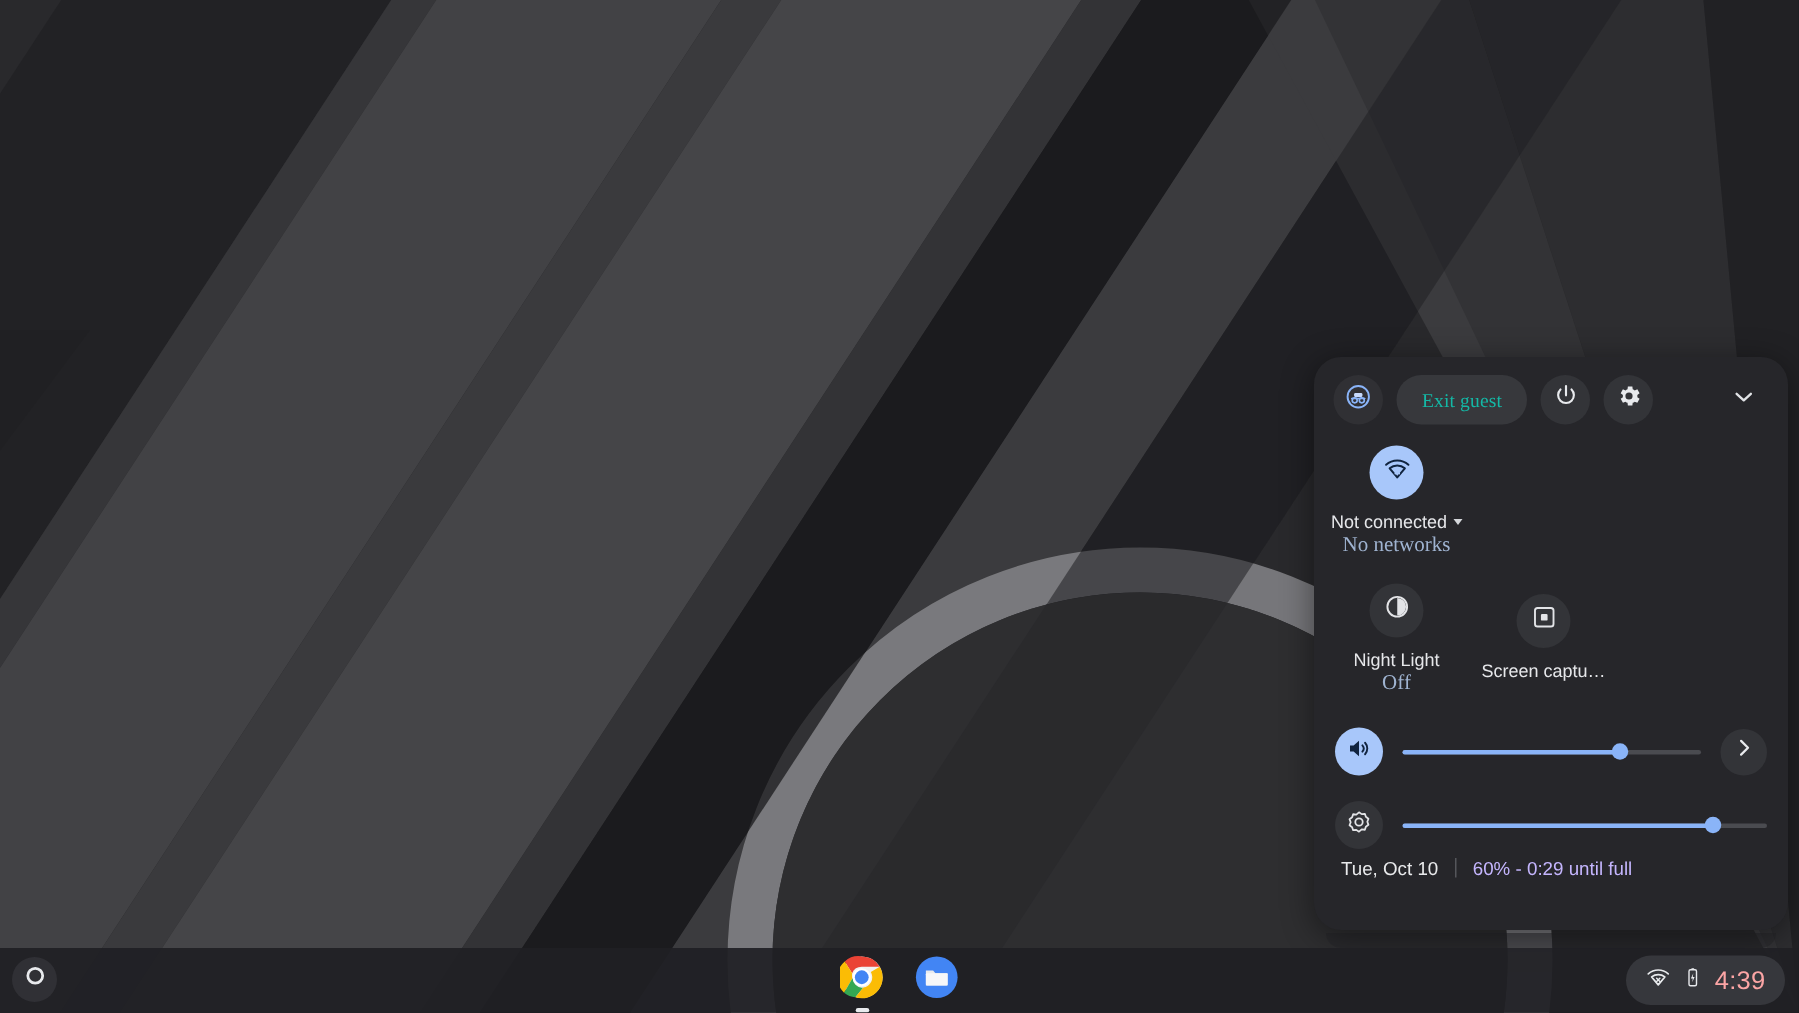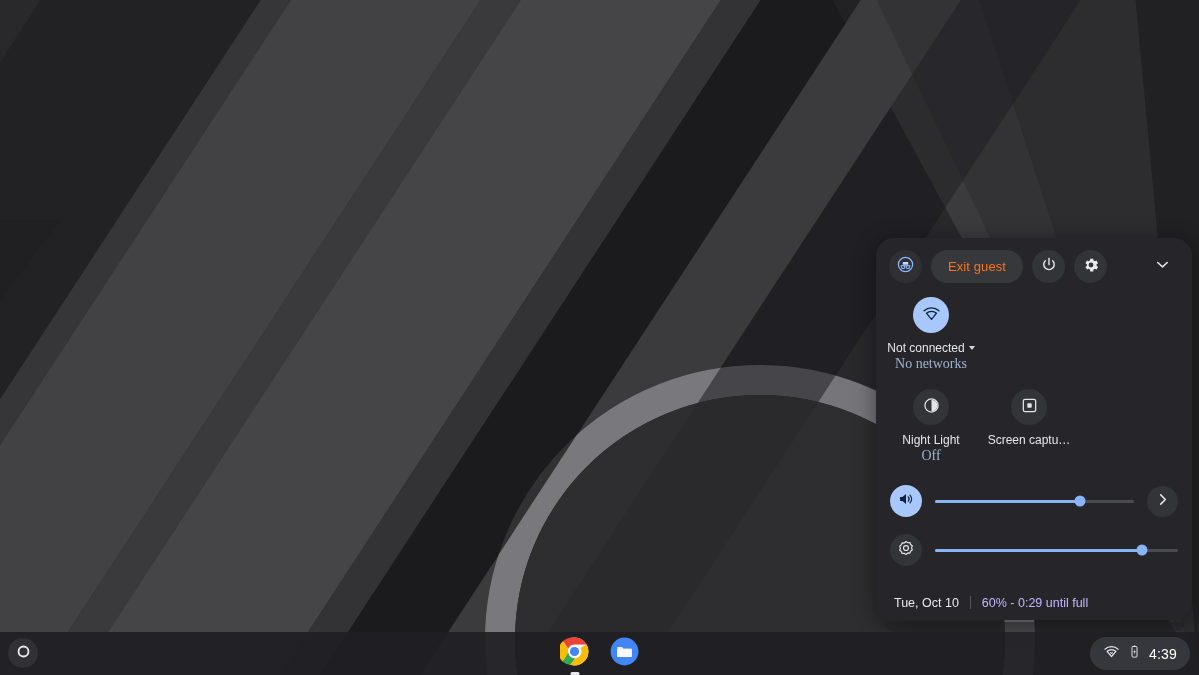--- a/index.html
+++ b/index.html
@@ -32,29 +32,29 @@
   
   .qs-header { display:flex; align-items:center; padding:12px 13px 0 13px; gap:9px; }
   .circ-btn {
     width:33px; height:33px; border-radius:50%;
     background:#333438; display:flex; align-items:center; justify-content:center;
     flex:0 0 auto;
   }
   .avatar-btn { background:#303034; }
   .exit-guest {
     height:33px; padding:12px 17px; border-radius:17px;
-    background:#37383c; color:#f97316;
+    background:#37383c; color:#14b8a6;
     display:flex; align-items:center; justify-content:center;
-    font-size:13px; letter-spacing:.1px; white-space:nowrap;
+    font-size:13px; letter-spacing:.1px; white-space:nowrap;font-family:Liberation Serif, serif;
   }
   .spacer { flex:1 1 auto; }
   .chevron-collapse { width:30px; height:30px; display:flex; align-items:center; justify-content:center; margin-right:2px; }
 
   
-  .tile-grid { display:flex; padding:14px 6px 0 6px; }
+  .tile-grid { display:flex; padding:14px 6px 0 6px;align-items:center; }
   .tile { width:98px; display:flex; flex-direction:column; align-items:center; text-align:center; }
   .tile-icon {
     width:36px; height:36px; border-radius:50%;
     display:flex; align-items:center; justify-content:center;
     margin-bottom:8px;
   }
   .tile-icon.on  { background:#a8c7fa; }
   .tile-icon.off { background:#333438; }
   .tile-label {
     font-size:12px; color:#e6e7ea; line-height:14px;
@@ -83,21 +83,21 @@
   .slider-knob {
     position:absolute; top:50%; width:11px; height:11px; border-radius:50%;
     background:#8ab4f8; transform:translate(-50%,-50%);
   }
   .slider-end-btn {
     width:31px; height:31px; border-radius:50%; background:#333438;
     display:flex; align-items:center; justify-content:center; flex:0 0 auto;
   }
 
   
-  .qs-footer { display:flex; gap:11px; padding:0 18px; margin-top:30px; }
+  .qs-footer { display:flex; gap:11px; padding:0 18px; margin-top:6px; }
   .footer-date { font-size:12.5px; color:#e9eaec; }
   .footer-div { width:1px; height:13px; background:#55565b; }
   .footer-batt { font-size:12.5px; color:#c4b5fd; }
 
   
   #shelf {
     position:absolute; left:0; bottom:0; width:1199px; height:43px;
     background:rgba(32,32,36,.92);
   }
   #launcher {
@@ -110,21 +110,21 @@
     height:43px; display:flex; align-items:center; gap:20px;
   }
   .shelf-app { position:relative; width:30px; height:30px; display:flex; align-items:center; justify-content:center; }
   .app-dot { position:absolute; bottom:-6px; left:50%; transform:translateX(-50%);
              width:9px; height:2.5px; border-radius:2px; background:#e8eaed; }
   #tray {
     position:absolute; right:9px; top:5px; height:33px;
     display:flex; align-items:center; gap:7px; padding:0 13px;
     border-radius:17px; background:#36373c;
   }
-  #tray .clock { font-size:14px; color:#ffffff; letter-spacing:.2px; }
+  #tray .clock { font-size:17px; color:#fca5a5; letter-spacing:.2px; }
 </style>
 </head>
 <body>
 
 <div id="screen">
 
   <div id="wallpaper">
     <svg viewBox="0 0 1199 675" preserveAspectRatio="none">
       <defs>
         <clipPath id="clipAll">

